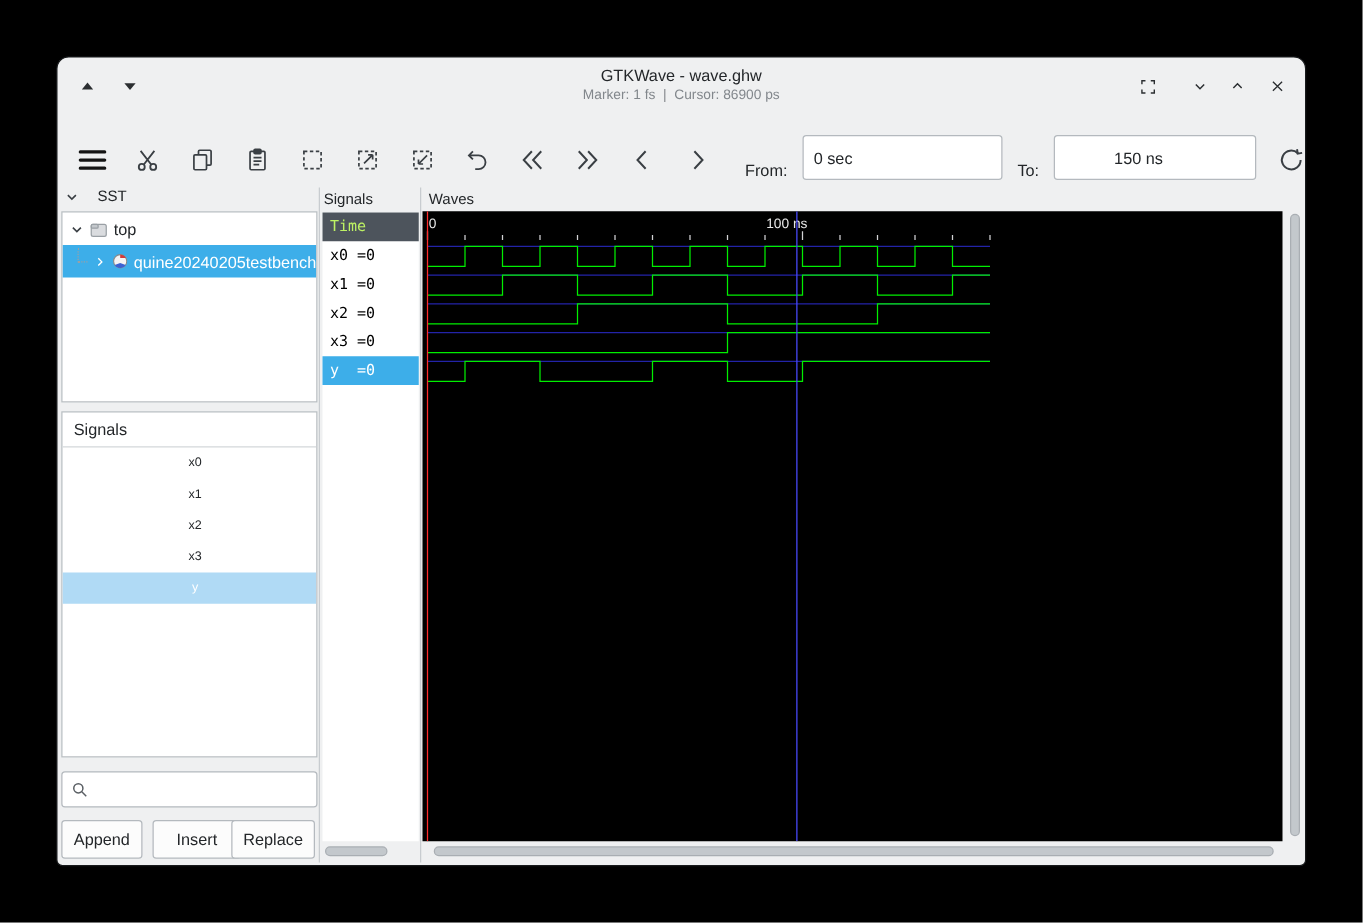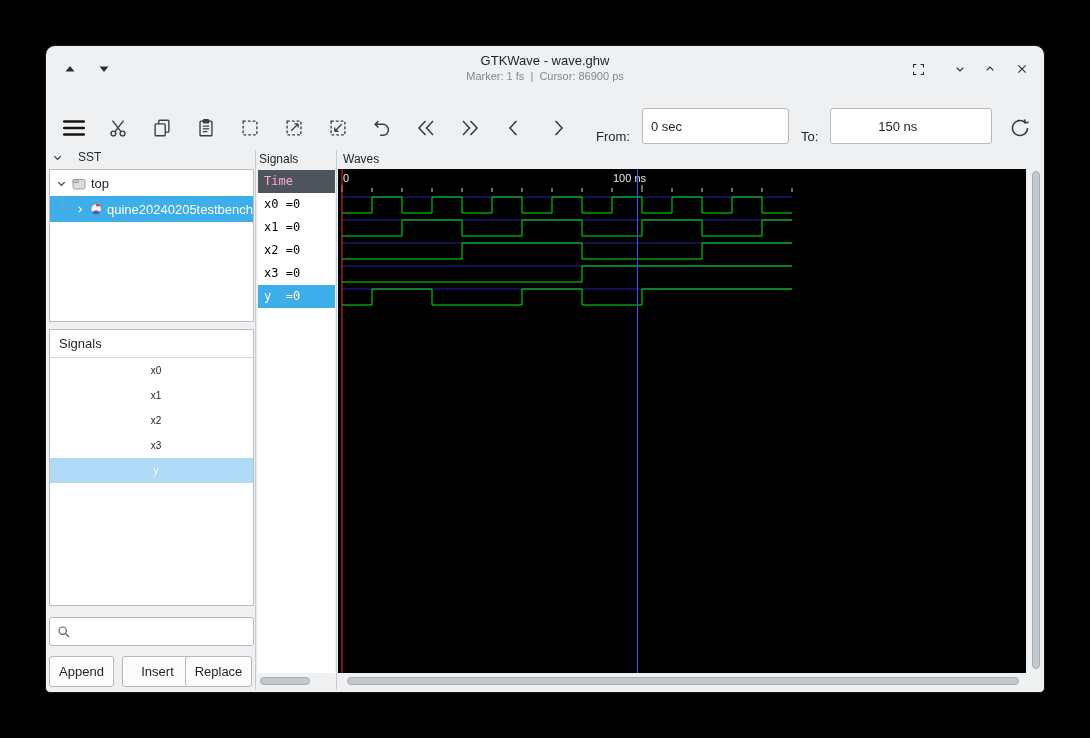--- a/index.html
+++ b/index.html
@@ -42,21 +42,21 @@
 
   .search { position:absolute; background:#fff; border:1px solid #b4b9be; border-radius:3px;
             display:flex; align-items:center; padding-left:6px; gap:4px; }
   .search input { border:none; outline:none; flex:1; height:100%; font-size:13px; background:transparent; }
 
   .pbtn { position:absolute; height:31px; background:#fcfcfc; border:1px solid #b4b9be; border-radius:3px;
           font-size:13px; color:#232629; cursor:pointer; }
 
   
   .names-col { position:absolute; background:#fff; }
-  .time-hdr { height:23px; line-height:23px; padding-left:6px; background:#4d545c; color:#f9a8d4;
+  .time-hdr { height:23px; line-height:23px; padding-left:6px; background:#4d545c; color:#bef264;
               font-family:"DejaVu Sans Mono", monospace; font-size:12px; white-space:pre; }
   .name-row { height:23px; line-height:23px; padding-left:6px; color:#000;
               font-family:"DejaVu Sans Mono", monospace; font-size:12px; white-space:pre; cursor:pointer; }
   .name-row.selected { background:#3daee9; color:#fff; }
 
   
   .wavebg { position:absolute; background:#000; }
 
   
   .vsb, .hsb { position:absolute; background:#eff0f1; }
@@ -172,21 +172,21 @@
           <path d="M14.5 5L8 12l6.5 7"></path>
         </svg>
     </button>
     <button class="tbtn">
       <svg class="ic" width="24" height="24" viewBox="0 0 24 24" fill="none" stroke="#3a3f44" stroke-width="1.6">
           <path d="M9.5 5L16 12l-6.5 7"></path>
         </svg>
     </button>
 
     <span class="tlabel" style="margin-left:10px">From:</span>
-    <input class="tinput" style="width: 147px;" value="0 sec">
+    <input class="tinput" style="width: 160px;" value="0 sec">
     <span class="tlabel">To:</span>
     <input class="tinput" style="width: 162px; padding-left: 47px;" value="150 ns">
 
     <button class="tbtn">
       <svg class="ic" width="24" height="24" viewBox="0 0 24 24" fill="none" stroke="#3a3f44" stroke-width="1.6">
           <path d="M19.5 12a7.5 7.5 0 1 1-2.3-5.4"></path>
           <path d="M16.6 3.4l.6 3.5 3.5-.6"></path>
         </svg>
     </button>
   </div>

